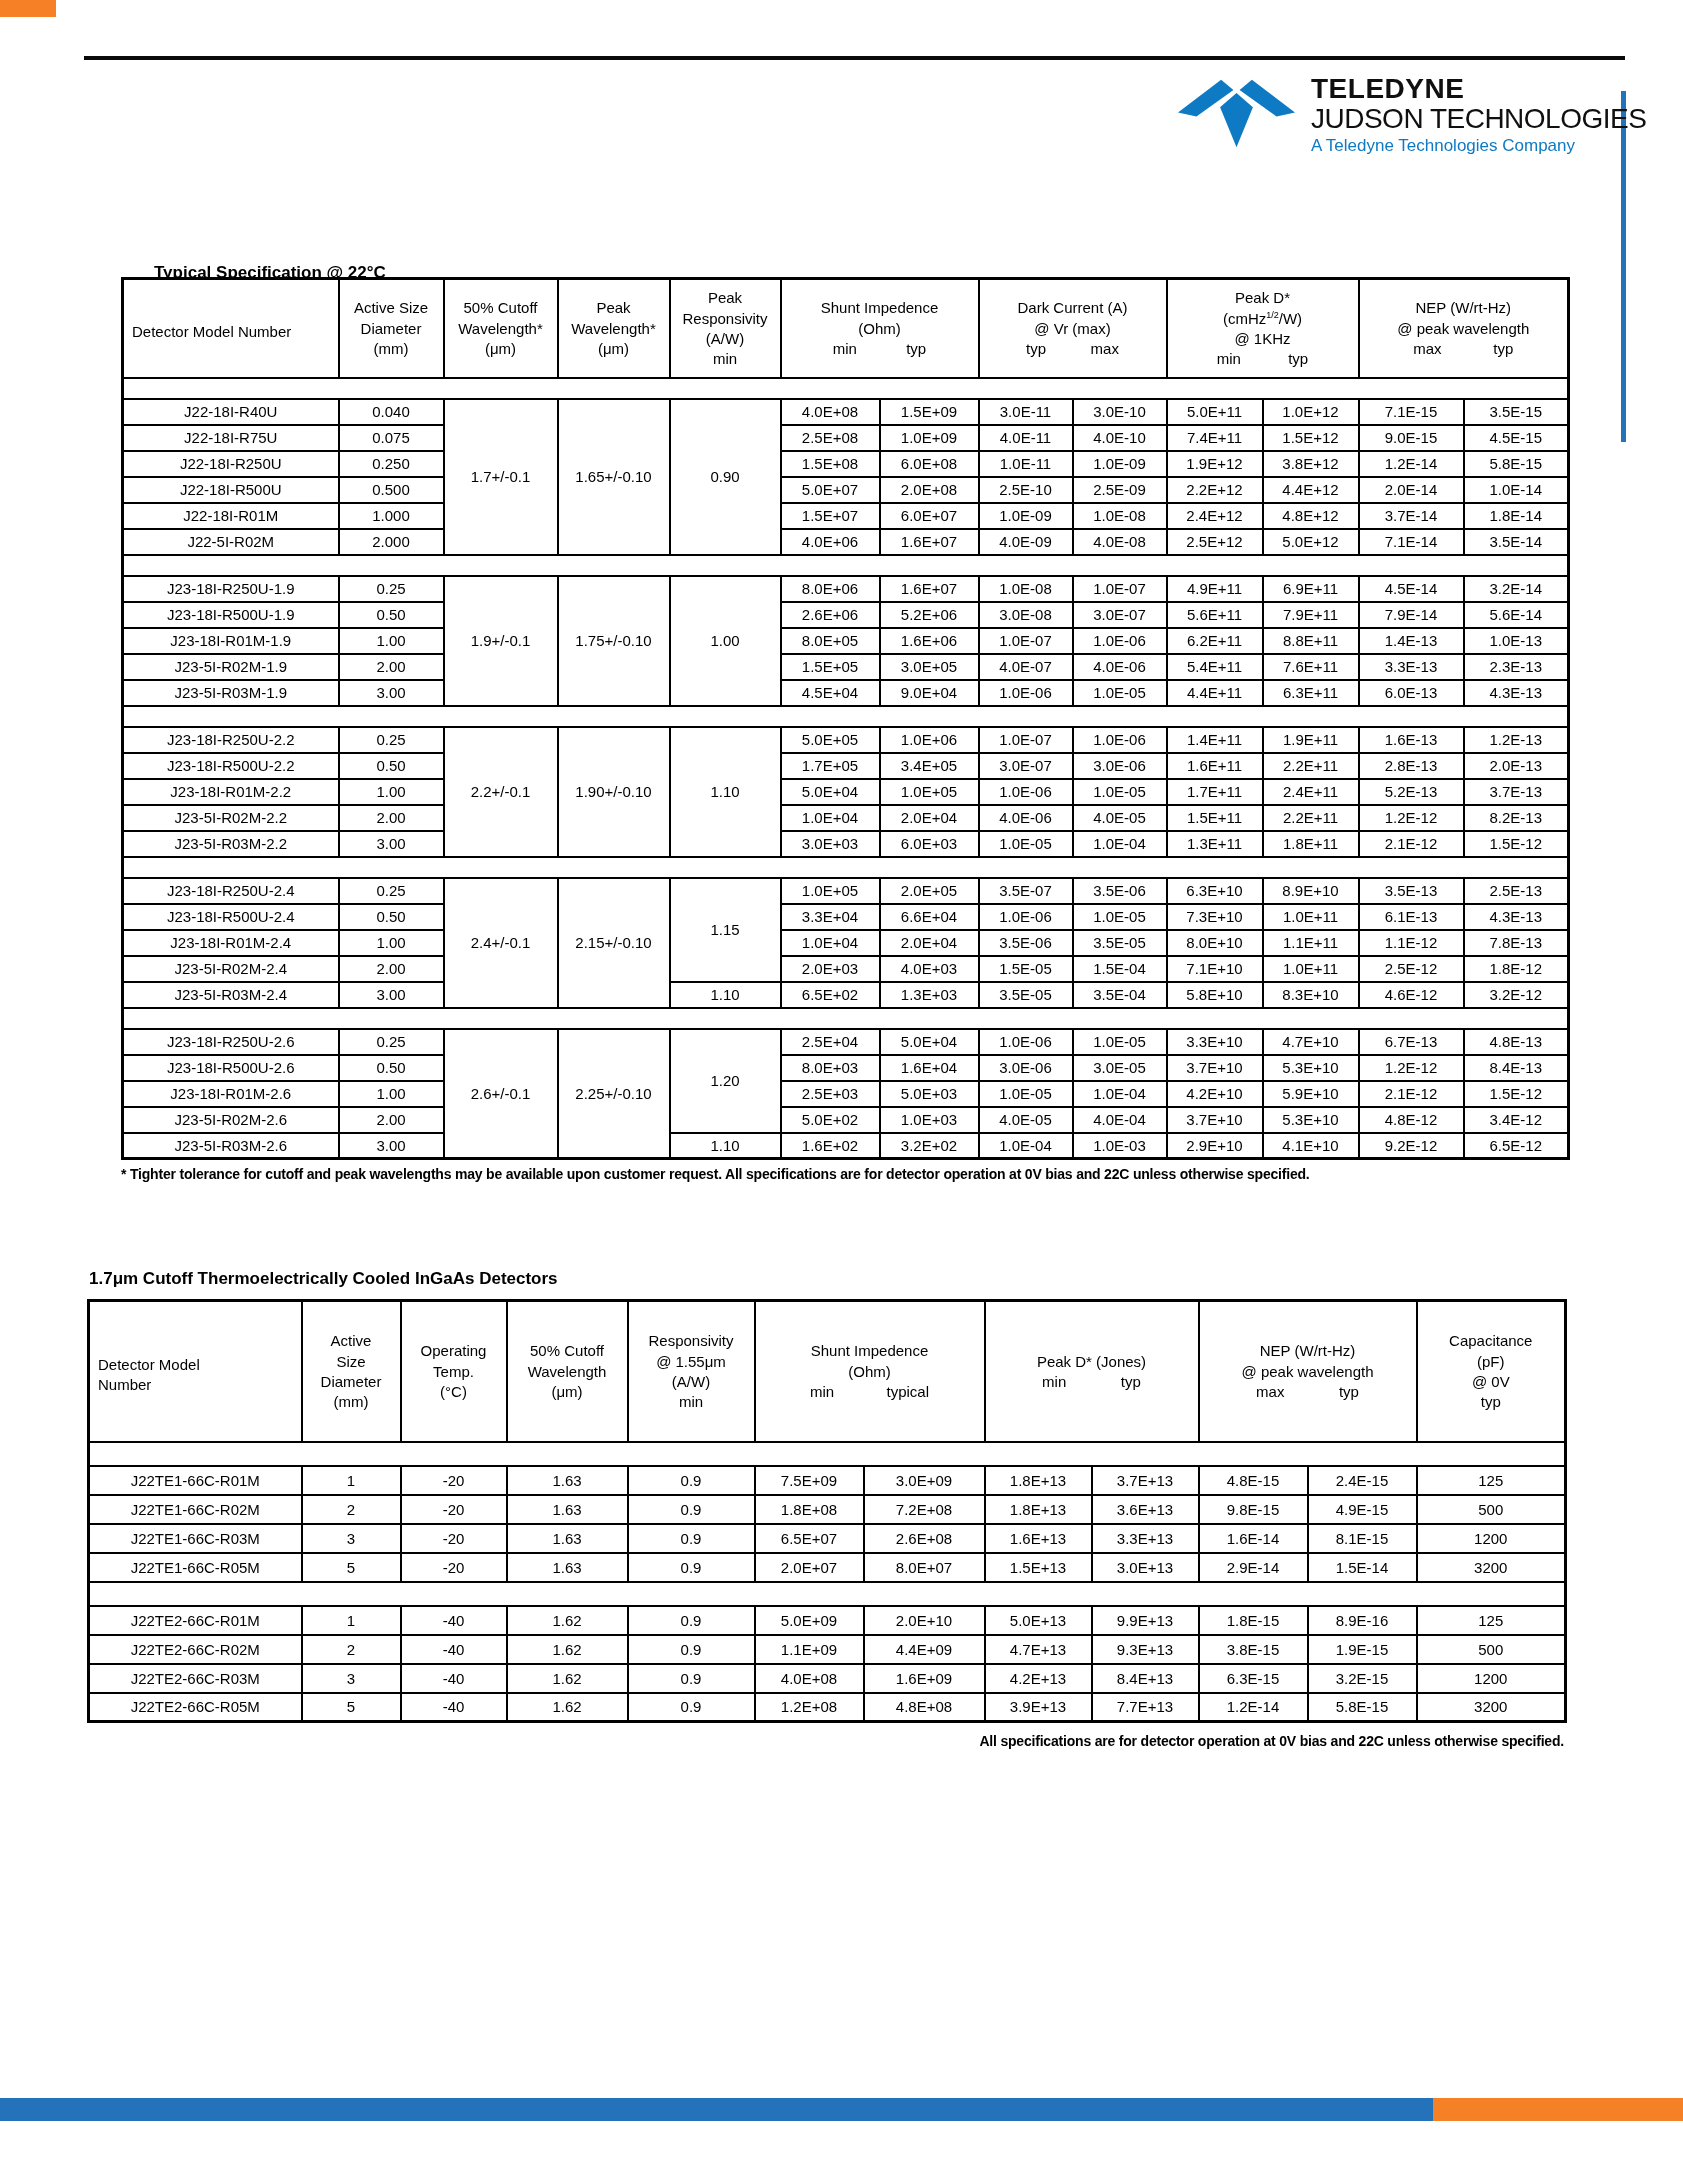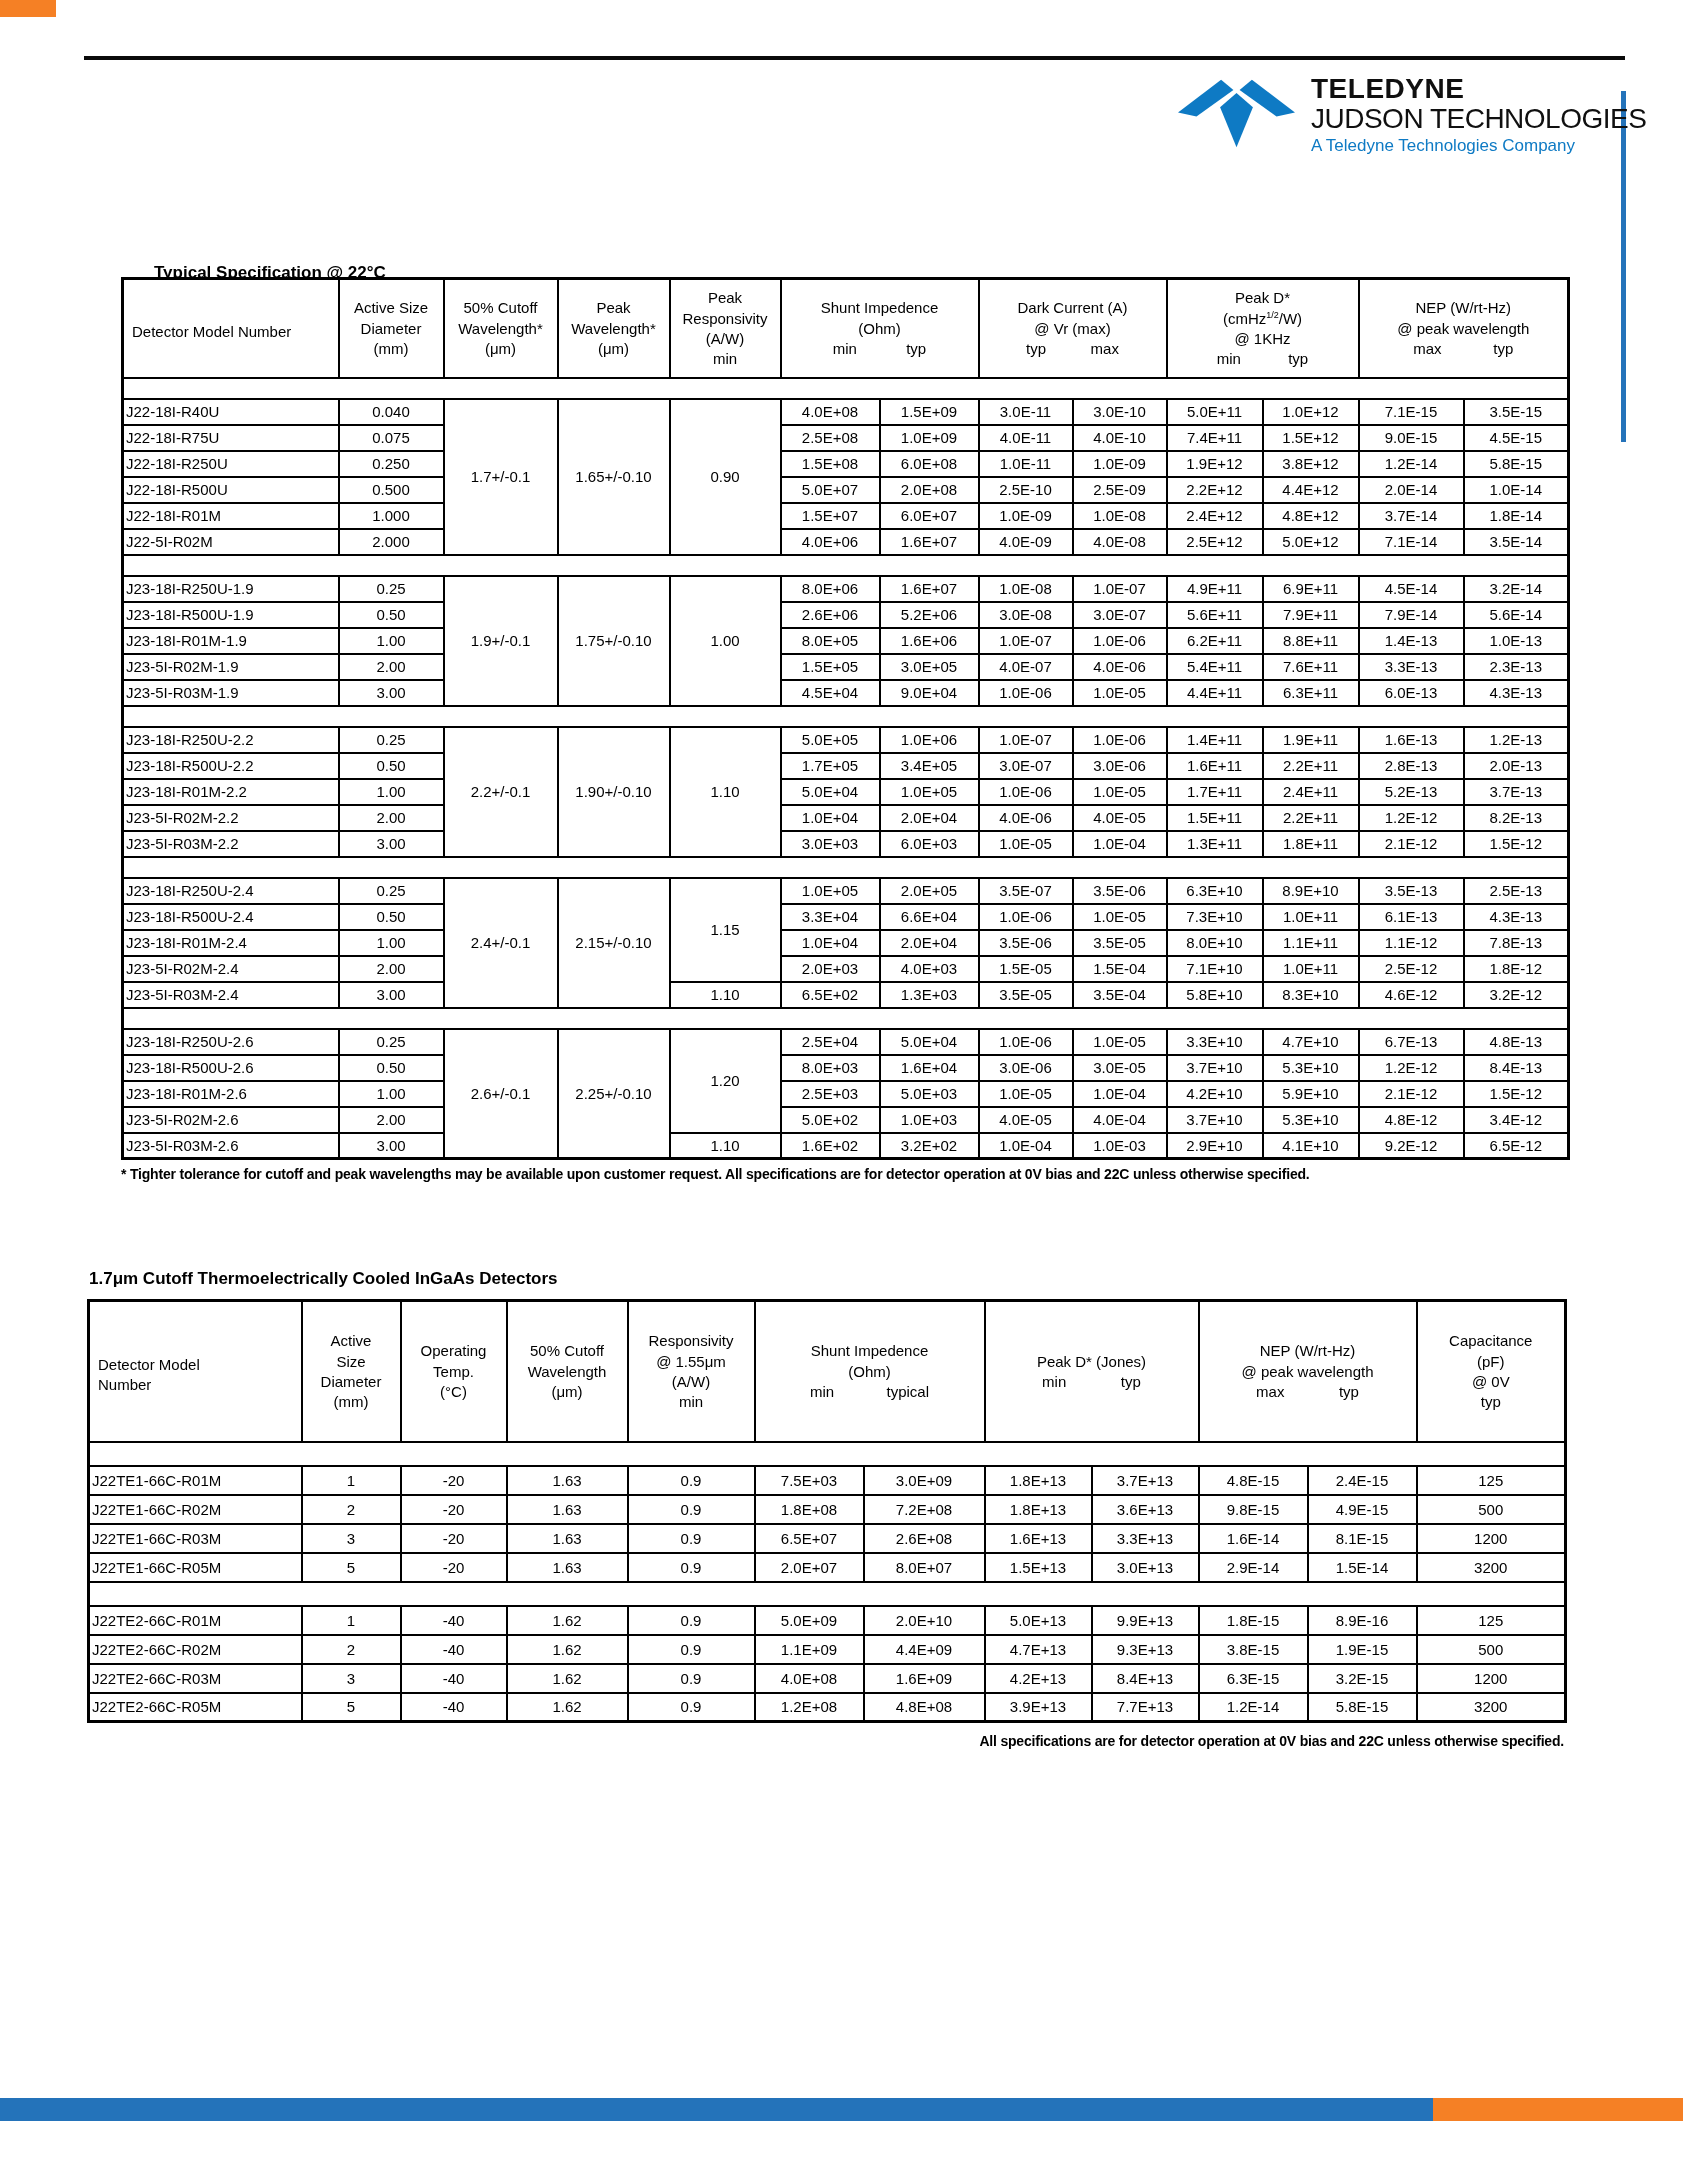--- a/index.html
+++ b/index.html
@@ -41,21 +41,21 @@
   #te-table thead tr   { height:141px; }
   #spec-table tbody tr { height:26px; }
   #te-table tbody tr   { height:29px;margin-left:7px; }
   #spec-table tbody tr.gap-row { height:21px; }
   #te-table tbody tr.gap-row   { height:24px; }
   .gap-cell { border-top:3px solid #000; border-bottom:3px solid #000; padding:0; }
   .hstack { display:flex; flex-direction:column; justify-content:center; align-items:center; gap:3px; height:100%; line-height:1.15; text-align:center; }
   .hstack.left { align-items:flex-start; text-align:left; padding-left:6px;margin-top:7px; }
   .pair { display:flex; justify-content:space-evenly; width:100%; }
   sup { font-size:9px; }
-  td.model { text-align:left; padding-left:7px; }
+  td.model { text-align:center; padding-left:7px; }
   td.num, td.span-cell { text-align:center; }
 </style>
 </head>
 <body>
 
 <div class="page">
 
   <div class="top-orange"></div>
   <div class="top-rule"></div>
   <div class="right-rule"></div>
@@ -617,21 +617,21 @@
     <tbody id="te-tbody">
         <tr class="gap-row">
           <td colspan="12" class="gap-cell"></td>
         </tr>
         <tr>
           <td class="model">J22TE1-66C-R01M</td>
           <td class="num">1</td>
           <td class="num">-20</td>
           <td class="num">1.63</td>
           <td class="num">0.9</td>
-          <td class="num">7.5E+03</td>
+          <td class="num">7.5E+09</td>
           <td class="num">3.0E+09</td>
           <td class="num">1.8E+13</td>
           <td class="num">3.7E+13</td>
           <td class="num">4.8E-15</td>
           <td class="num">2.4E-15</td>
           <td class="num">125</td>
         </tr>
         <tr>
           <td class="model">J22TE1-66C-R02M</td>
           <td class="num">2</td>

